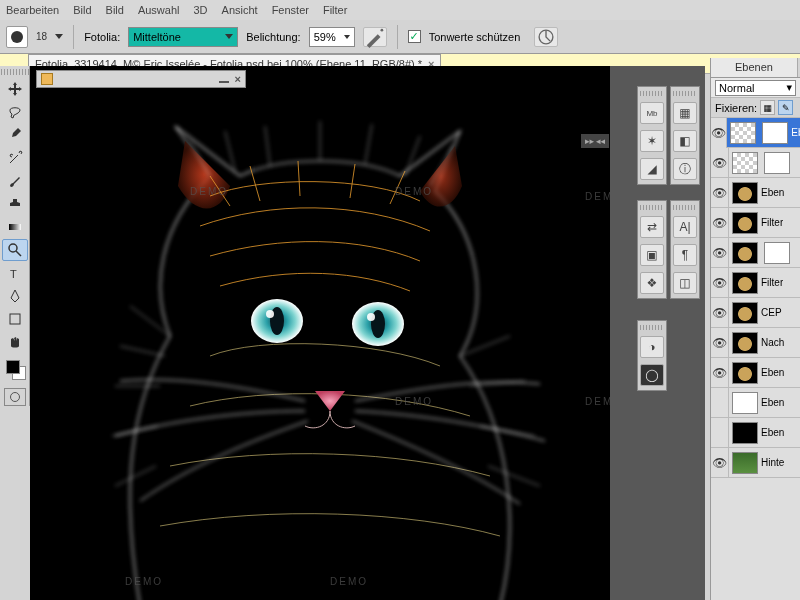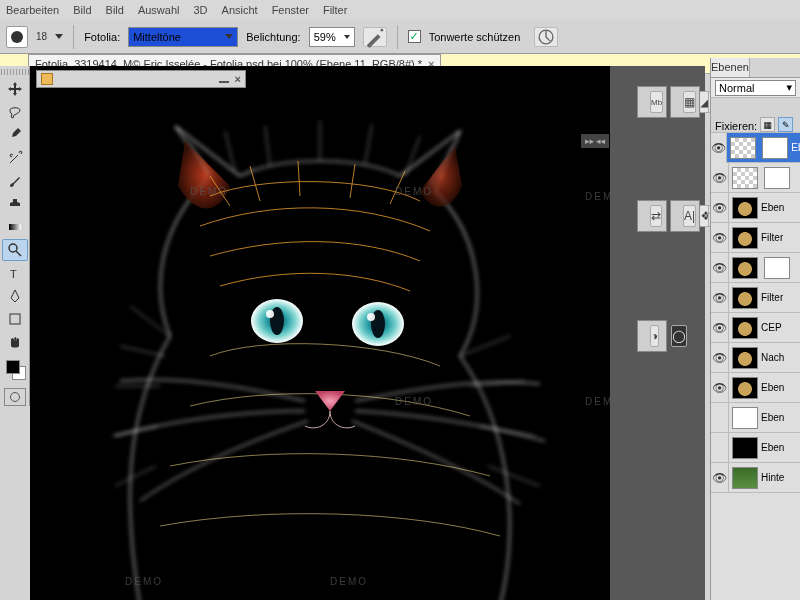--- a/index.html
+++ b/index.html
@@ -3,21 +3,21 @@
 <meta charset="utf-8">
 <style>
 *{box-sizing:border-box;margin:0;padding:0;font-family:Tahoma,Arial,sans-serif;font-size:11px;-webkit-user-select:none;user-select:none}
 body{background:#d4d4d4;width:800px;height:600px;overflow:hidden;position:relative}
 .menubar{background:#d8d8d8;height:12px;display:flex;padding:10px 6px;gap:14px;color:#555;align-items:center}
 .menubar span{color:#444}
 .optionsbar{height:34px;background:#d4d4d4;border-bottom:1px solid #999;display:flex;align-items:center;padding:0 6px;gap:8px}
 .brush-icon{width:22px;height:22px;background:#fff;border:1px solid #999;border-radius:2px;position:relative}
 .brush-icon::after{content:"";position:absolute;width:12px;height:12px;border-radius:50%;background:#333;left:4px;top:4px}
 .brush-label{font-size:10px;color:#333}
-.dropdown{background:#1d4ed8;border:1px solid #888;height:20px;display:flex;align-items:center;padding:0 4px;min-width:110px;justify-content:space-between}
+.dropdown{background:#14b8a6;border:1px solid #888;height:20px;display:flex;align-items:center;padding:0 4px;min-width:110px;justify-content:space-between}
 .dropdown .arrow{border-left:4px solid transparent;border-right:4px solid transparent;border-top:5px solid #333}
 .pct-input{background:#fff;border:1px solid #888;height:20px;width:46px;display:flex;align-items:center;padding:0 4px;justify-content:space-between}
 .pct-input .arrow{border-left:3px solid transparent;border-right:3px solid transparent;border-top:4px solid #333}
 .airbrush{width:24px;height:20px;border:1px solid #bbb;background:#e8e8e8;border-radius:2px;display:flex;align-items:center;justify-content:center}
 .checkbox{width:13px;height:13px;background:#fff;border:1px solid #666;display:inline-flex;align-items:center;justify-content:center;color:#0a5}
 .opt-sep{width:1px;height:24px;background:#aaa;margin:0 2px}
 
 .doctab-row{height:20px;background:#fef9c3;border-bottom:1px solid #aaa;display:flex;align-items:center;padding-left:28px}
 .doctab{background:#f3f3f3;border:1px solid #999;border-bottom:none;height:19px;display:flex;align-items:center;padding:0 6px;gap:6px;font-size:10.5px;color:#333}
 .doctab .x{color:#777;font-weight:bold;cursor:pointer}
@@ -38,32 +38,32 @@
 .glowcat{position:absolute;left:30px;top:40px;width:520px;height:500px}
 .fur{stroke:#fff;stroke-width:0.6;fill:none;opacity:0.85}
 .furO{stroke:#e89c2e;stroke-width:0.9;fill:none;opacity:0.9}
 .furY{stroke:#f5e088;stroke-width:0.7;fill:none;opacity:0.8}
 .demo{position:absolute;color:#555;font-size:10px;letter-spacing:2px;opacity:0.7}
 .inner-tab{position:absolute;left:6px;top:4px;width:210px;height:18px;background:#d6d6d6;border:1px solid #888;display:flex;align-items:center;justify-content:flex-end;padding:0 4px;gap:6px}
 .inner-tab .ico{width:12px;height:12px;background:#efb95a;border:1px solid #a77a20}
 .inner-tab .min{width:10px;height:2px;background:#555;margin-top:6px}
 .inner-tab .close{color:#555;font-weight:bold}
 
-.rstrip{position:absolute;background:#cfcfcf;border:1px solid #888;width:30px;display:flex;flex-direction:row;align-items:center;padding:4px 0;gap:12px}
+.rstrip{position:absolute;background:#cfcfcf;border:1px solid #888;width:30px;display:flex;flex-direction:column;align-items:center;padding:4px 0;gap:6px}
 .rstrip .grip{width:24px;height:5px;background:repeating-linear-gradient(90deg,#999 0 1px,transparent 1px 3px)}
 .rstrip .cell{width:24px;height:22px;border:1px solid #aaa;background:#e6e6e6;display:flex;align-items:center;justify-content:center;color:#444;font-size:12px;border-radius:2px}
 .rstrip .cell.dark{background:#333;color:#ddd}
 
 .lpanel{position:absolute;right:0;top:58px;width:90px;bottom:0;background:#d4d4d4;border-left:1px solid #999;display:flex;flex-direction:column}
 .lpanel-tabs{height:20px;display:flex;border-bottom:1px solid #999}
-.lpanel-tab{padding:3px 0;background:#d4d4d4;border-right:1px solid #aaa;color:#333}
+.lpanel-tab{padding:3px 24px;background:#d4d4d4;border-right:1px solid #aaa;color:#333}
 .lpanel-tab.act{background:#e9e9e9}
 .blendrow{height:20px;background:#e9e9e9;border-bottom:1px solid #bbb;display:flex;align-items:center;padding:0 4px}
 .blend-dd{background:#fff;border:1px solid #888;height:16px;flex:1;display:flex;align-items:center;justify-content:space-between;padding:0 3px;font-size:10px}
-.lockrow{height:35px;border-bottom:1px solid #bbb;display:flex;align-items:flex-end;padding:0 4px;gap:3px;font-size:10px}
+.lockrow{height:20px;border-bottom:1px solid #bbb;display:flex;align-items:center;padding:0 4px;gap:3px;font-size:10px}
 .lockbtn{width:15px;height:15px;background:#e6e6e6;border:1px solid #aaa;display:flex;align-items:center;justify-content:center;font-size:9px}
 .lockbtn.act{background:#bcd5ef;border-color:#6f9dce}
 .layerlist{flex:1;overflow:hidden;background:#dedede}
 .layer{height:30px;border-bottom:1px solid #bbb;display:flex;align-items:center;background:#dedede}
 .layer.sel{background:#3875d7;color:#fff}
 .layer .eye{width:18px;height:30px;border-right:1px solid #bbb;display:flex;align-items:center;justify-content:center;color:#333;font-size:12px}
 .layer.sel .eye{color:#333;background:#dedede}
 .layer .thumb{width:26px;height:22px;margin:0 3px;border:1px solid #888;background:#000;flex-shrink:0}
 .layer .thumb.checker{background:repeating-conic-gradient(#ccc 0 25%,#fff 0 50%) 0 0/8px 8px}
 .layer .thumb.white{background:#fff}

